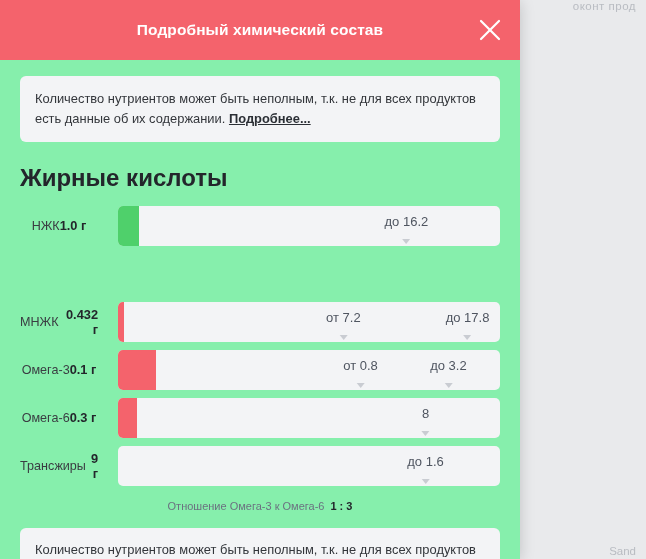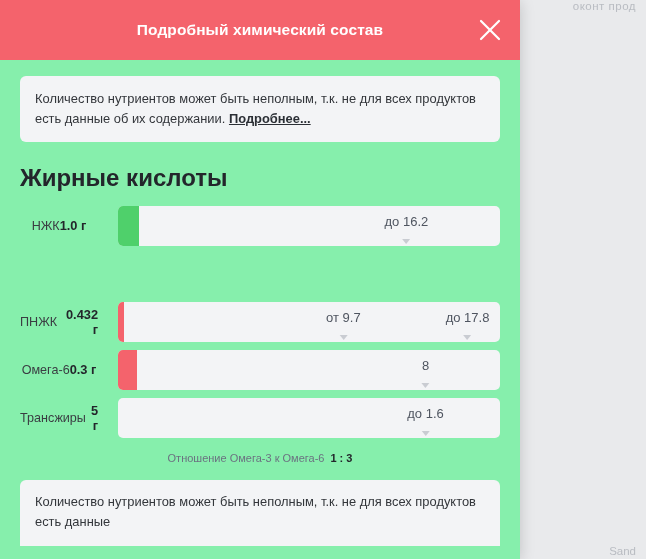--- a/index.html
+++ b/index.html
@@ -224,55 +224,72 @@
               <span class="marker-caret"></span>
             </div>
           </div>
         </div>
 
         <div class="row">
         </div>
 
         <div class="row">
           <div class="row-label">
-            <span class="nutrient-name">ПНЖК</span>
+            <span class="nutrient-name">МНЖК</span>
             <span class="nutrient-value">0.432 г</span>
           </div>
           <div class="track">
             <div class="bar red" style="width:1.6%"></div>
             <div class="marker" style="left:59%">
-              <span class="marker-text">от 9.7</span>
+              <span class="marker-text">от 7.2</span>
               <span class="marker-caret"></span>
             </div>
             <div class="marker" style="left:91.5%">
               <span class="marker-text">до 17.8</span>
               <span class="marker-caret"></span>
             </div>
           </div>
         </div>
 
+        <div class="row">
+          <div class="row-label">
+            <span class="nutrient-name">Омега-3</span>
+            <span class="nutrient-value">0.1 г</span>
+          </div>
+          <div class="track">
+            <div class="bar red" style="width:10%"></div>
+            <div class="marker" style="left:63.5%">
+              <span class="marker-text">от 0.8</span>
+              <span class="marker-caret"></span>
+            </div>
+            <div class="marker" style="left:86.5%">
+              <span class="marker-text">до 3.2</span>
+              <span class="marker-caret"></span>
+            </div>
+          </div>
+        </div>
 
         <div class="row">
           <div class="row-label">
             <span class="nutrient-name">Омега-6</span>
             <span class="nutrient-value">0.3 г</span>
           </div>
           <div class="track">
             <div class="bar red" style="width:5%"></div>
             <div class="marker" style="left:80.5%">
               <span class="marker-text">8</span>
               <span class="marker-caret"></span>
             </div>
           </div>
         </div>
 
         <div class="row">
           <div class="row-label">
             <span class="nutrient-name">Трансжиры</span>
-            <span class="nutrient-value">5 г</span>
+            <span class="nutrient-value">9 г</span>
           </div>
           <div class="track">
             <div class="marker" style="left:80.5%">
               <span class="marker-text">до 1.6</span>
               <span class="marker-caret"></span>
             </div>
           </div>
         </div>
 
       </div>

